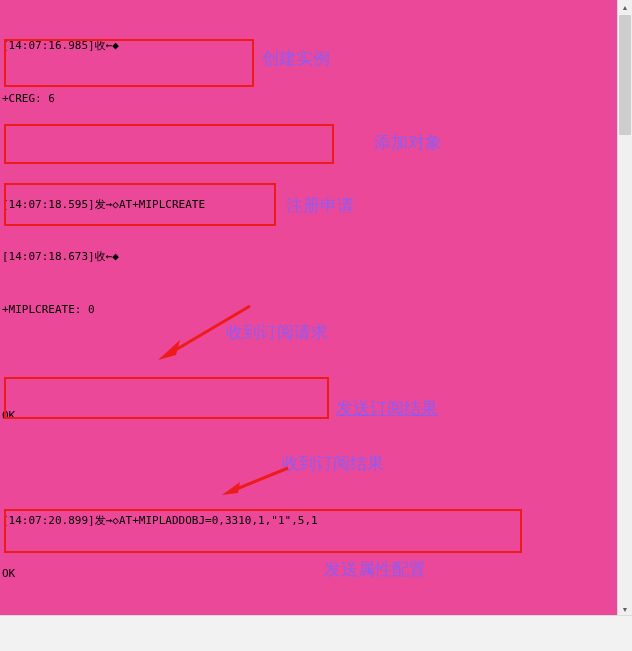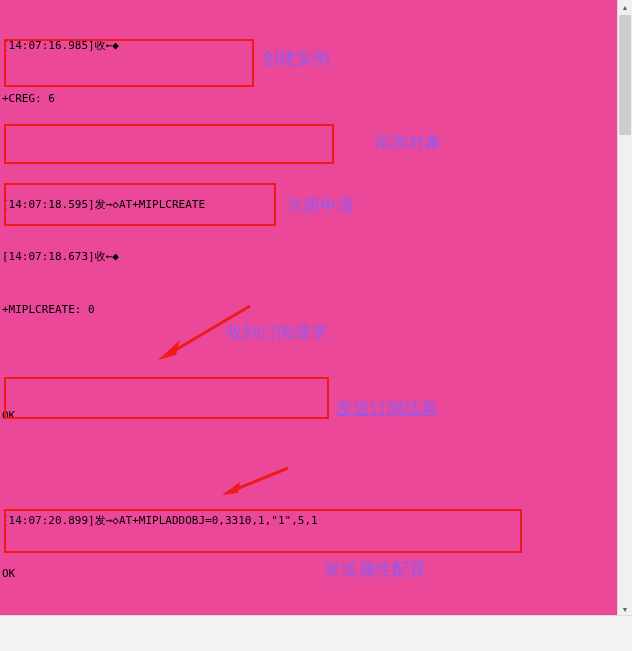--- a/index.html
+++ b/index.html
@@ -168,20 +168,21 @@
   <div class="redbox" style="left:4px; top:124px; width:330px; height:40px;"></div>
   <div class="redbox" style="left:4px; top:183px; width:272px; height:43px;"></div>
   <div class="redbox" style="left:4px; top:377px; width:325px; height:42px;"></div>
   <div class="redbox" style="left:4px; top:509px; width:518px; height:44px;"></div>
 
   <div class="annot" style="left:262px; top:47px;">创建实例</div>
   <div class="annot" style="left:336px; top:131px;margin-left:38px;">添加对象</div>
   <div class="annot" style="left:286px; top:194px;font-family:Liberation Mono, monospace;">注册申请</div>
   <div class="annot" style="left:226px; top:293px;margin-top:28px;">收到订阅请求</div>
   <div class="annot" style="left:336px; top:397px;text-decoration:underline;">发送订阅结果</div>
+  <div class="annot" style="left:282px; top:452px;">收到订阅结果</div>
   <div class="annot" style="left:324px; top:558px;">发送属性配置</div>
 
   <svg class="arrow" style="left:150px; top:300px;" width="110" height="65" viewBox="0 0 110 65">
     <line x1="100" y1="6" x2="22" y2="52" stroke="#ee1b1b" stroke-width="3"></line>
     <polygon points="8,60 30,40 26,55" fill="#ee1b1b"></polygon>
   </svg>
 
   <svg class="arrow" style="left:216px; top:462px;" width="80" height="40" viewBox="0 0 80 40">
     <line x1="72" y1="6" x2="18" y2="28" stroke="#ee1b1b" stroke-width="3"></line>
     <polygon points="6,33 24,20 22,31" fill="#ee1b1b"></polygon>

